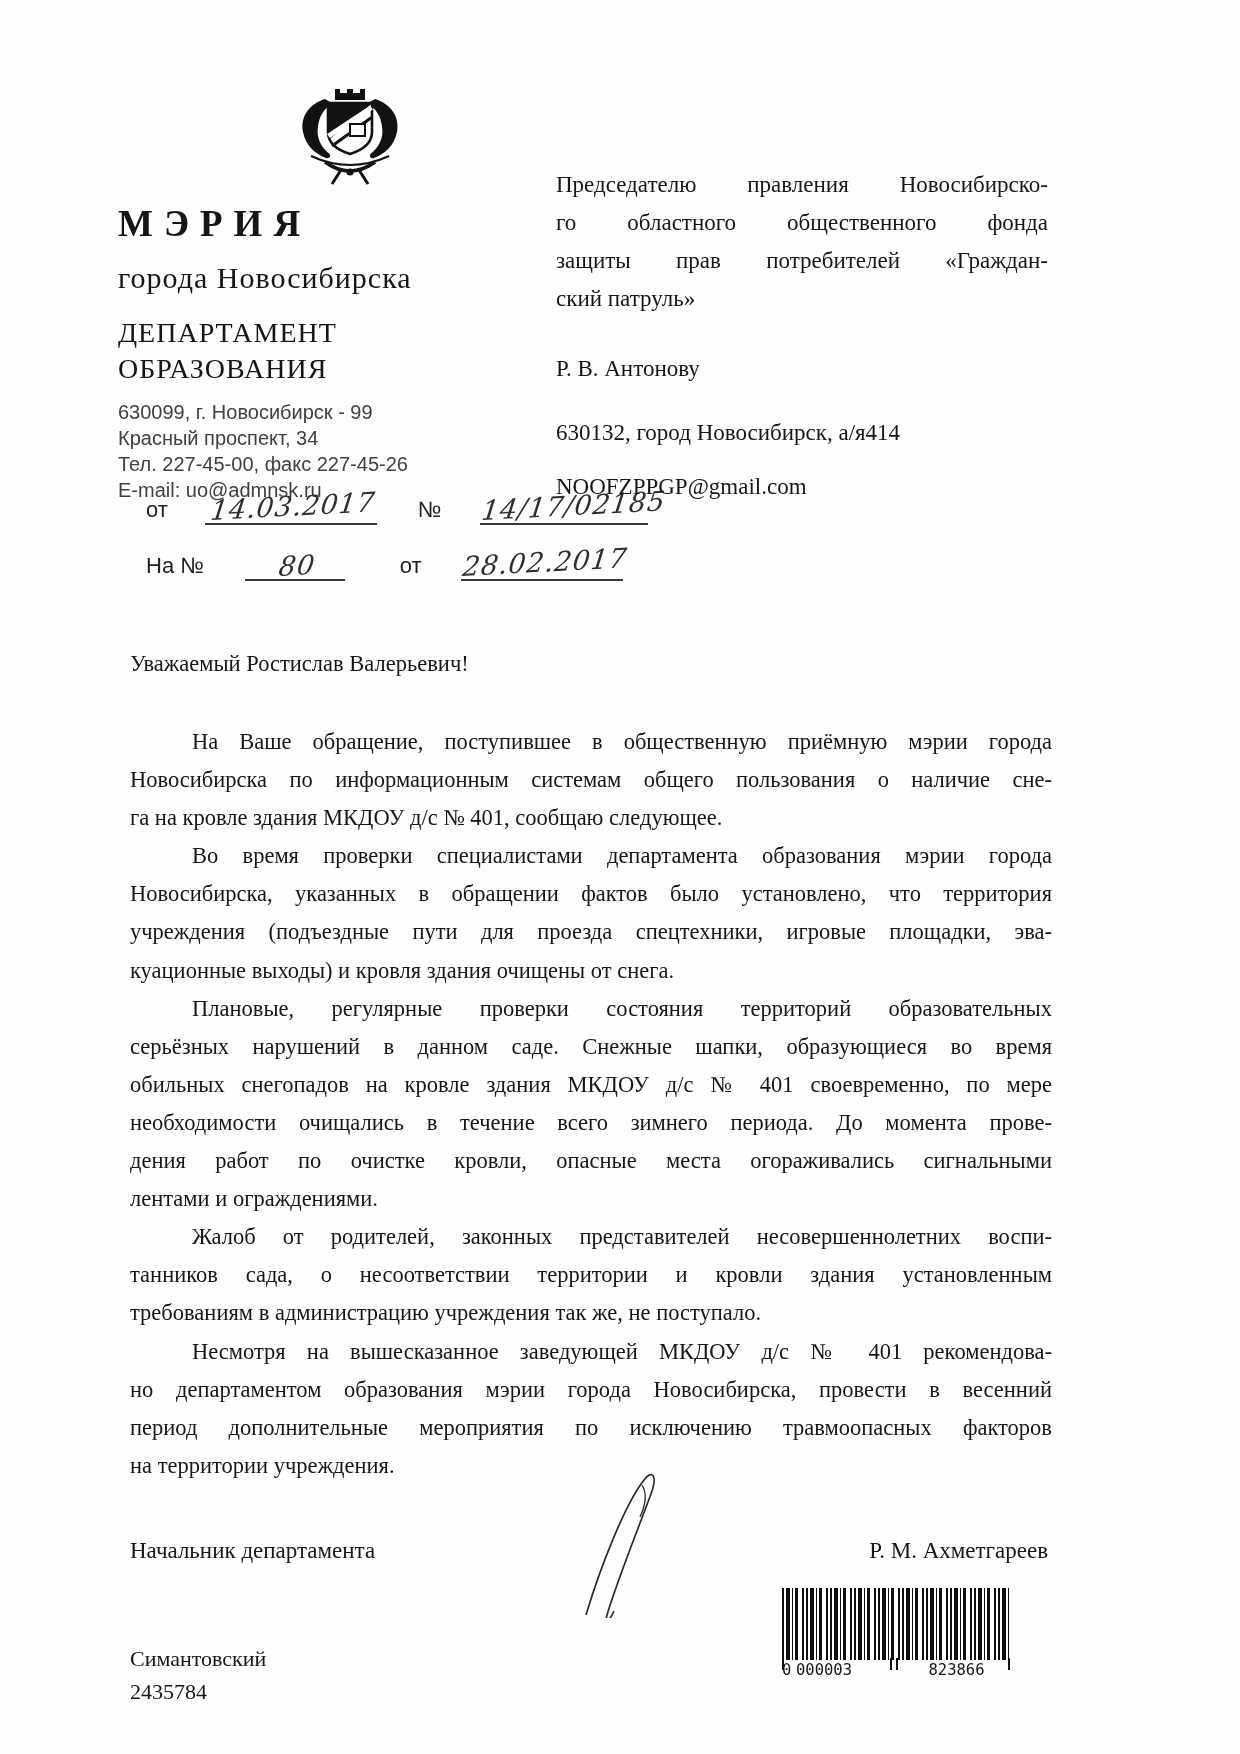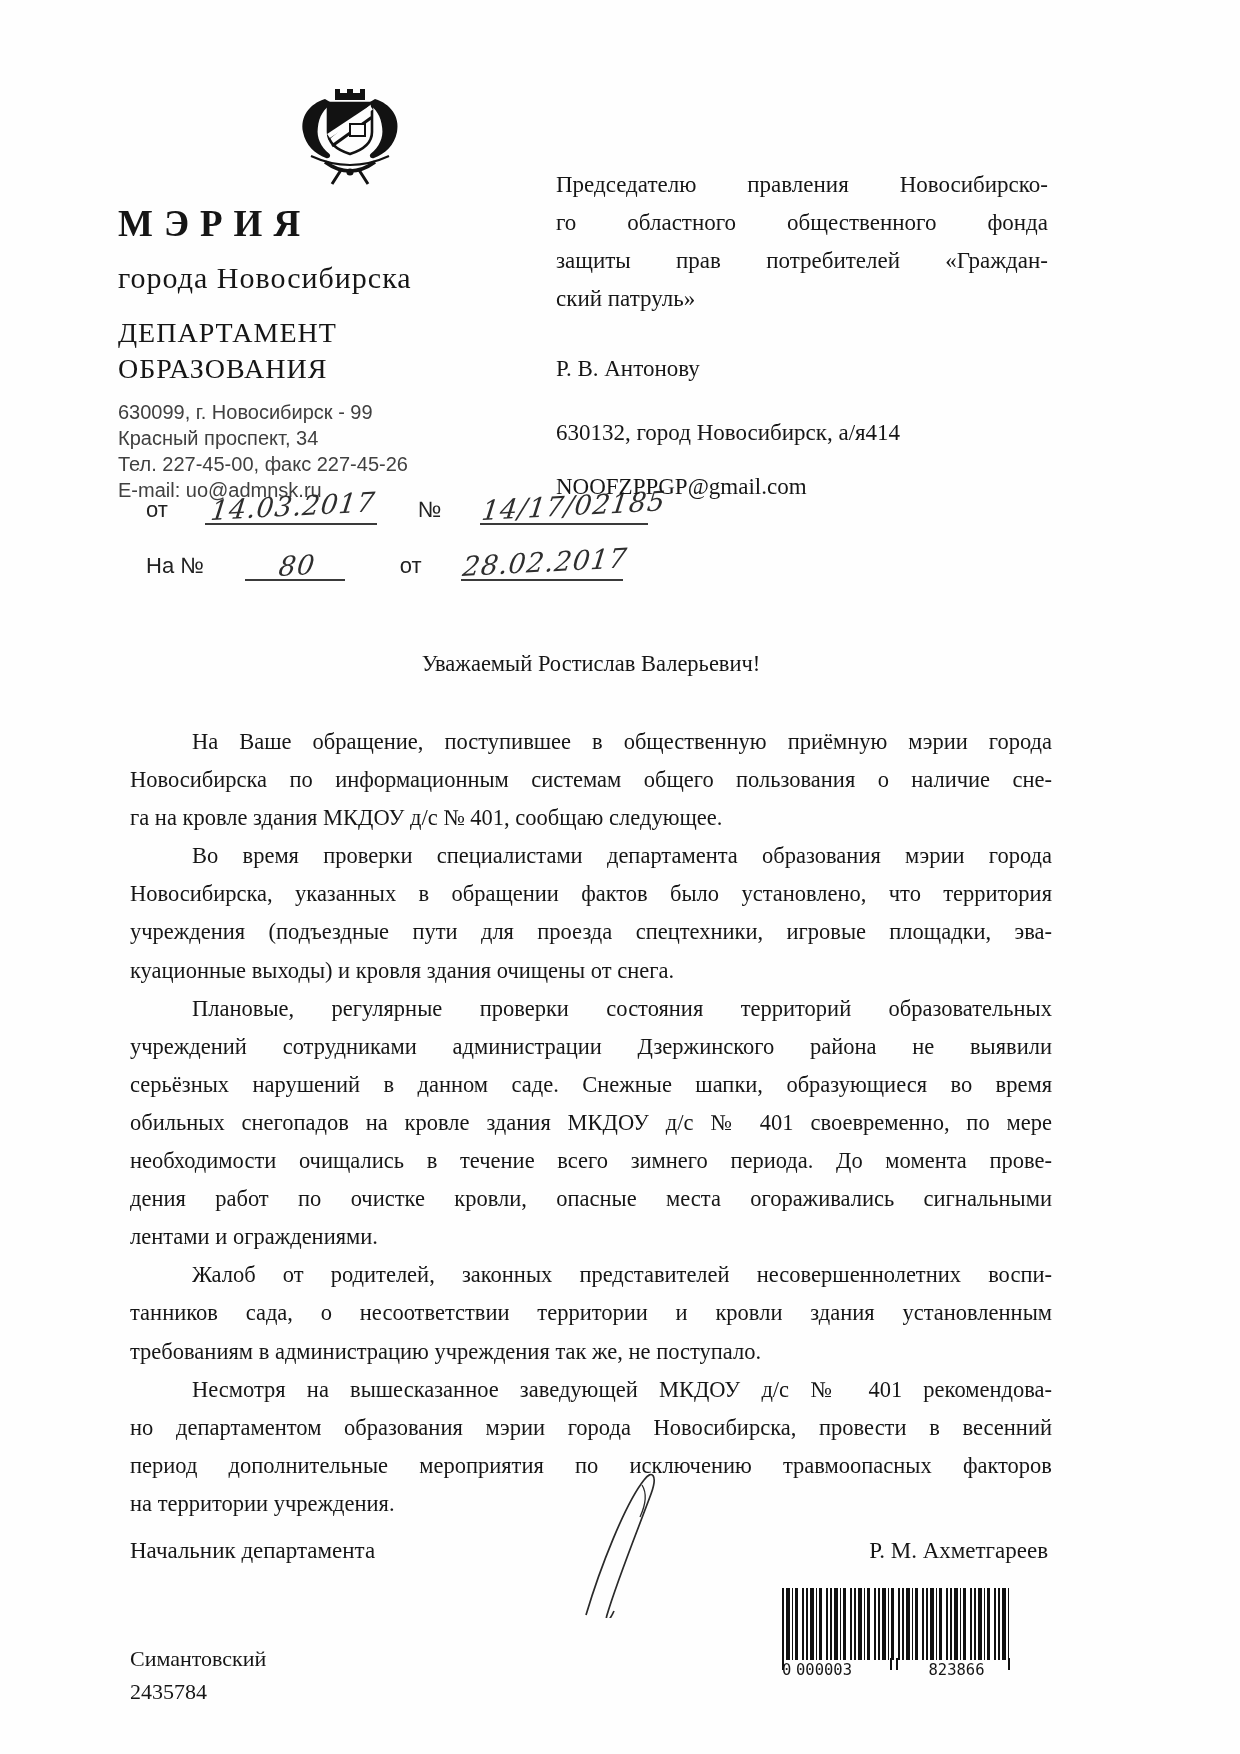--- a/index.html
+++ b/index.html
@@ -37,21 +37,21 @@
   
   .recipient { position:absolute; left:556px; top:166px; width:492px; font-size:23px; }
   .rline { line-height:38px; text-align:justify; text-align-last:justify; }
   .rline.endline { text-align-last:left; }
   .rc-person  { margin-top:32px; line-height:38px; }
   .rc-address { margin-top:26px; line-height:38px; }
   .rc-email   { margin-top:16px; line-height:38px; }
 
   
   .body-block { position:absolute; left:130px; top:645px; width:922px; font-size:22.5px; }
-  .salutation { text-align:center; line-height:38px; }
+  .salutation { line-height:38px; }
   .paras { margin-top:40px; }
   .bline { line-height:38.1px; text-align:justify; text-align-last:justify; }
   .bline.first { text-indent:62px; }
   .bline.endline { text-align-last:left; }
 
   
   .sign-row { position:absolute; left:130px; top:1538px; width:918px;
               display:flex; justify-content:space-between; font-size:23px; }
   .sig-svg { position:absolute; left:562px; top:1468px; }
 
@@ -141,21 +141,20 @@
     <div class="salutation">Уважаемый Ростислав Валерьевич!</div>
     <div class="paras">
         <div class="bline first">На Ваше обращение, поступившее в общественную приёмную мэрии города</div>
         <div class="bline">Новосибирска по информационным системам общего пользования о наличие сне-</div>
         <div class="bline endline">га на кровле здания МКДОУ д/с № 401, сообщаю следующее.</div>
         <div class="bline first">Во время проверки специалистами департамента образования мэрии города</div>
         <div class="bline">Новосибирска, указанных в обращении фактов было установлено, что территория</div>
         <div class="bline">учреждения (подъездные пути для проезда спецтехники, игровые площадки, эва-</div>
         <div class="bline endline">куационные выходы) и кровля здания очищены от снега.</div>
         <div class="bline first">Плановые, регулярные проверки состояния территорий образовательных</div>
-        <div class="bline">учреждений сотрудниками администрации Дзержинского района не выявили</div>
         <div class="bline">серьёзных нарушений в данном саде. Снежные шапки, образующиеся во время</div>
         <div class="bline">обильных снегопадов на кровле здания МКДОУ д/с № 401 своевременно, по мере</div>
         <div class="bline">необходимости очищались в течение всего зимнего периода. До момента прове-</div>
         <div class="bline">дения работ по очистке кровли, опасные места огораживались сигнальными</div>
         <div class="bline endline">лентами и ограждениями.</div>
         <div class="bline first">Жалоб от родителей, законных представителей несовершеннолетних воспи-</div>
         <div class="bline">танников сада, о несоответствии территории и кровли здания установленным</div>
         <div class="bline endline">требованиям в администрацию учреждения так же, не поступало.</div>
         <div class="bline first">Несмотря на вышесказанное заведующей МКДОУ д/с № 401 рекомендова-</div>
         <div class="bline">но департаментом образования мэрии города Новосибирска, провести в весенний</div>

